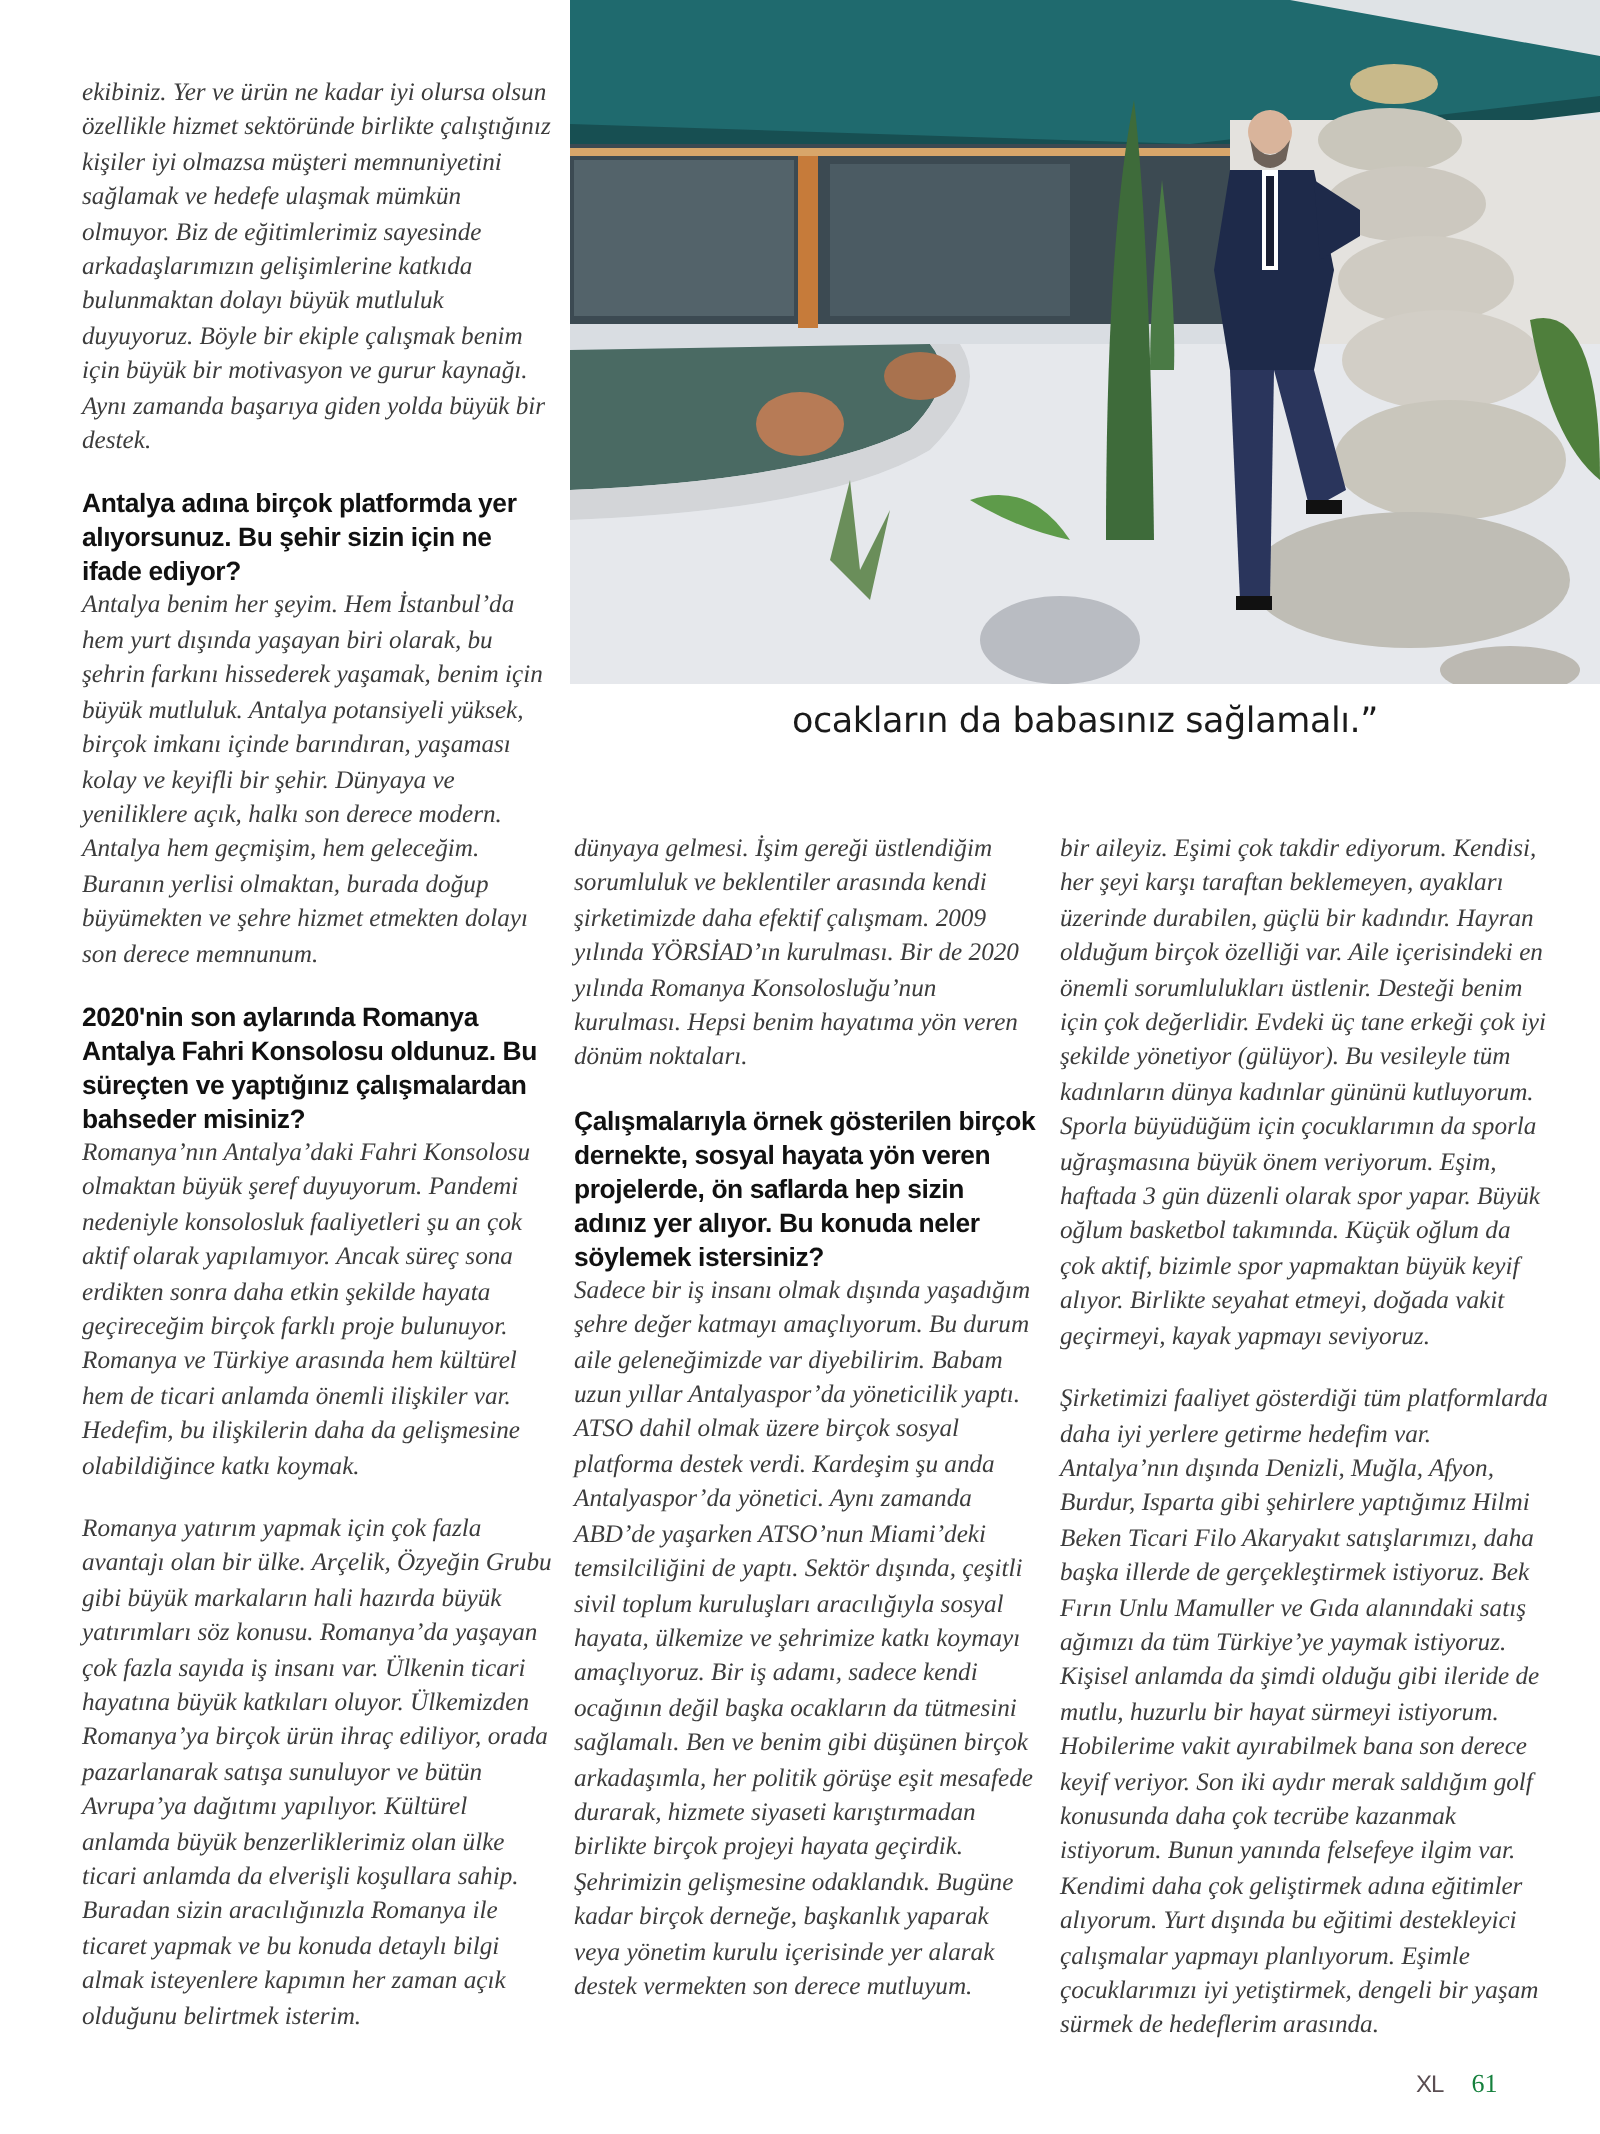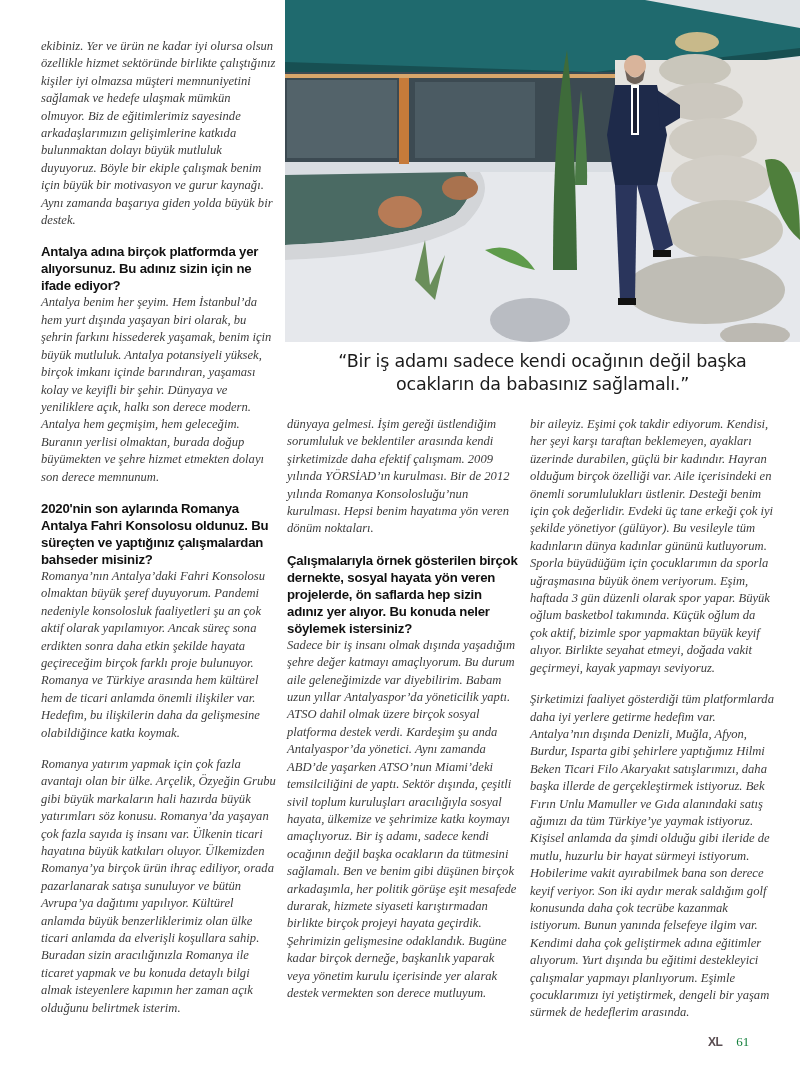--- a/index.html
+++ b/index.html
@@ -13,21 +13,21 @@
 
   .q { font-family: "Liberation Sans", "DejaVu Sans", sans-serif; font-weight: bold; font-size: 13.2px; line-height: 17px; color: #111111; letter-spacing: -0.2px; }
   .a { margin-bottom: 14px; font-style: italic; }
 
   .photo { position: absolute; left: 285px; top: 0; width: 515px; height: 342px; overflow: hidden; background: #d9dde2; }
   .photo svg { display: block; }
 
   .pullquote { position: absolute; left: 285px; top: 350px; width: 515px; text-align: center; font-family: "DejaVu Sans", "Liberation Sans", sans-serif; font-size: 17.5px; line-height: 23px; color: #1a1a1a; font-weight: 500; letter-spacing: -0.2px; }
 
   .folio { position: absolute; top: 1034px; left: 708px; display: flex; align-items: baseline; gap: 14px; }
-  .folio .logo { font-family: "Liberation Sans", "DejaVu Sans", sans-serif; font-weight: bold; font-size: 12px; color: #5a4e52; letter-spacing: -0.5px; }
+  .folio .logo { font-family: "Liberation Sans", "DejaVu Sans", sans-serif; font-weight: normal; font-size: 12px; color: #5a4e52; letter-spacing: -0.5px; }
   .folio .num { font-family: "Liberation Serif", serif; font-size: 13px; color: #15803d; }
 </style>
 </head>
 <body>
 
 <div class="photo">
   <svg width="515" height="342" viewBox="0 0 515 342" xmlns="http://www.w3.org/2000/svg">
 
     <rect x="0" y="0" width="515" height="80" fill="#dfe3e6"></rect>
 
@@ -74,39 +74,38 @@
     <path d="M352,185 L372,185 L388,245 L370,255 L360,215 Z" fill="#2a355c"></path>
     <rect x="333" y="298" width="18" height="7" fill="#111"></rect>
     <rect x="368" y="250" width="18" height="7" fill="#111"></rect>
 
     <ellipse cx="245" cy="320" rx="40" ry="22" fill="#b9bcc2"></ellipse>
     <ellipse cx="470" cy="335" rx="35" ry="12" fill="#bcb9b2"></ellipse>
   </svg>
 </div>
 
 <div class="pullquote">
-  <div>“Bir iş adamı sadece kendi ocağının değil başka</div>
   <div>ocakların da babasınız sağlamalı.”</div>
 </div>
 
 <div class="col col1">
   <p class="a">ekibiniz. Yer ve ürün ne kadar iyi olursa olsun özellikle hizmet sektöründe birlikte çalıştığınız kişiler iyi olmazsa müşteri memnuniyetini sağlamak ve hedefe ulaşmak mümkün olmuyor. Biz de eğitimlerimiz sayesinde arkadaşlarımızın gelişimlerine katkıda bulunmaktan dolayı büyük mutluluk duyuyoruz. Böyle bir ekiple çalışmak benim için büyük bir motivasyon ve gurur kaynağı. Aynı zamanda başarıya giden yolda büyük bir destek.</p>
 
-  <h3 class="q">Antalya adına birçok platformda yer alıyorsunuz. Bu adınız sizin için ne ifade ediyor?</h3>
+  <h3 class="q">Antalya adına birçok platformda yer alıyorsunuz. Bu şehir sizin için ne ifade ediyor?</h3>
   <p class="a">Antalya benim her şeyim. Hem İstanbul’da hem yurt dışında yaşayan biri olarak, bu şehrin farkını hissederek yaşamak, benim için büyük mutluluk. Antalya potansiyeli yüksek, birçok imkanı içinde barındıran, yaşaması kolay ve keyifli bir şehir. Dünyaya ve yeniliklere açık, halkı son derece modern. Antalya hem geçmişim, hem geleceğim. Buranın yerlisi olmaktan, burada doğup büyümekten ve şehre hizmet etmekten dolayı son derece memnunum.</p>
 
   <h3 class="q">2020'nin son aylarında Romanya Antalya Fahri Konsolosu oldunuz. Bu süreçten ve yaptığınız çalışmalardan bahseder misiniz?</h3>
   <p class="a">Romanya’nın Antalya’daki Fahri Konsolosu olmaktan büyük şeref duyuyorum. Pandemi nedeniyle konsolosluk faaliyetleri şu an çok aktif olarak yapılamıyor. Ancak süreç sona erdikten sonra daha etkin şekilde hayata geçireceğim birçok farklı proje bulunuyor. Romanya ve Türkiye arasında hem kültürel hem de ticari anlamda önemli ilişkiler var. Hedefim, bu ilişkilerin daha da gelişmesine olabildiğince katkı koymak.</p>
 
   <p class="a">Romanya yatırım yapmak için çok fazla avantajı olan bir ülke. Arçelik, Özyeğin Grubu gibi büyük markaların hali hazırda büyük yatırımları söz konusu. Romanya’da yaşayan çok fazla sayıda iş insanı var. Ülkenin ticari hayatına büyük katkıları oluyor. Ülkemizden Romanya’ya birçok ürün ihraç ediliyor, orada pazarlanarak satışa sunuluyor ve bütün Avrupa’ya dağıtımı yapılıyor. Kültürel anlamda büyük benzerliklerimiz olan ülke ticari anlamda da elverişli koşullara sahip. Buradan sizin aracılığınızla Romanya ile ticaret yapmak ve bu konuda detaylı bilgi almak isteyenlere kapımın her zaman açık olduğunu belirtmek isterim.</p>
 
 </div>
 
 <div class="col col2">
-  <p class="a">dünyaya gelmesi. İşim gereği üstlendiğim sorumluluk ve beklentiler arasında kendi şirketimizde daha efektif çalışmam. 2009 yılında YÖRSİAD’ın kurulması. Bir de 2012 yılında Romanya Konsolosluğu’nun kurulması. Hepsi benim hayatıma yön veren dönüm noktaları.</p>
+  <p class="a">dünyaya gelmesi. İşim gereği üstlendiğim sorumluluk ve beklentiler arasında kendi şirketimizde daha efektif çalışmam. 2009 yılında YÖRSİAD’ın kurulması. Bir de 2020 yılında Romanya Konsolosluğu’nun kurulması. Hepsi benim hayatıma yön veren dönüm noktaları.</p>
 
   <h3 class="q">Çalışmalarıyla örnek gösterilen birçok dernekte, sosyal hayata yön veren projelerde, ön saflarda hep sizin adınız yer alıyor. Bu konuda neler söylemek istersiniz?</h3>
   <p class="a">Sadece bir iş insanı olmak dışında yaşadığım şehre değer katmayı amaçlıyorum. Bu durum aile geleneğimizde var diyebilirim. Babam uzun yıllar Antalyaspor’da yöneticilik yaptı. ATSO dahil olmak üzere birçok sosyal platforma destek verdi. Kardeşim şu anda Antalyaspor’da yönetici. Aynı zamanda ABD’de yaşarken ATSO’nun Miami’deki temsilciliğini de yaptı. Sektör dışında, çeşitli sivil toplum kuruluşları aracılığıyla sosyal hayata, ülkemize ve şehrimize katkı koymayı amaçlıyoruz. Bir iş adamı, sadece kendi ocağının değil başka ocakların da tütmesini sağlamalı. Ben ve benim gibi düşünen birçok arkadaşımla, her politik görüşe eşit mesafede durarak, hizmete siyaseti karıştırmadan birlikte birçok projeyi hayata geçirdik. Şehrimizin gelişmesine odaklandık. Bugüne kadar birçok derneğe, başkanlık yaparak veya yönetim kurulu içerisinde yer alarak destek vermekten son derece mutluyum.</p>
 
 
 </div>
 
 <div class="col col3">
   <p class="a">bir aileyiz. Eşimi çok takdir ediyorum. Kendisi, her şeyi karşı taraftan beklemeyen, ayakları üzerinde durabilen, güçlü bir kadındır. Hayran olduğum birçok özelliği var. Aile içerisindeki en önemli sorumlulukları üstlenir. Desteği benim için çok değerlidir. Evdeki üç tane erkeği çok iyi şekilde yönetiyor (gülüyor). Bu vesileyle tüm kadınların dünya kadınlar gününü kutluyorum. Sporla büyüdüğüm için çocuklarımın da sporla uğraşmasına büyük önem veriyorum. Eşim, haftada 3 gün düzenli olarak spor yapar. Büyük oğlum basketbol takımında. Küçük oğlum da çok aktif, bizimle spor yapmaktan büyük keyif alıyor. Birlikte seyahat etmeyi, doğada vakit geçirmeyi, kayak yapmayı seviyoruz.</p>
 

